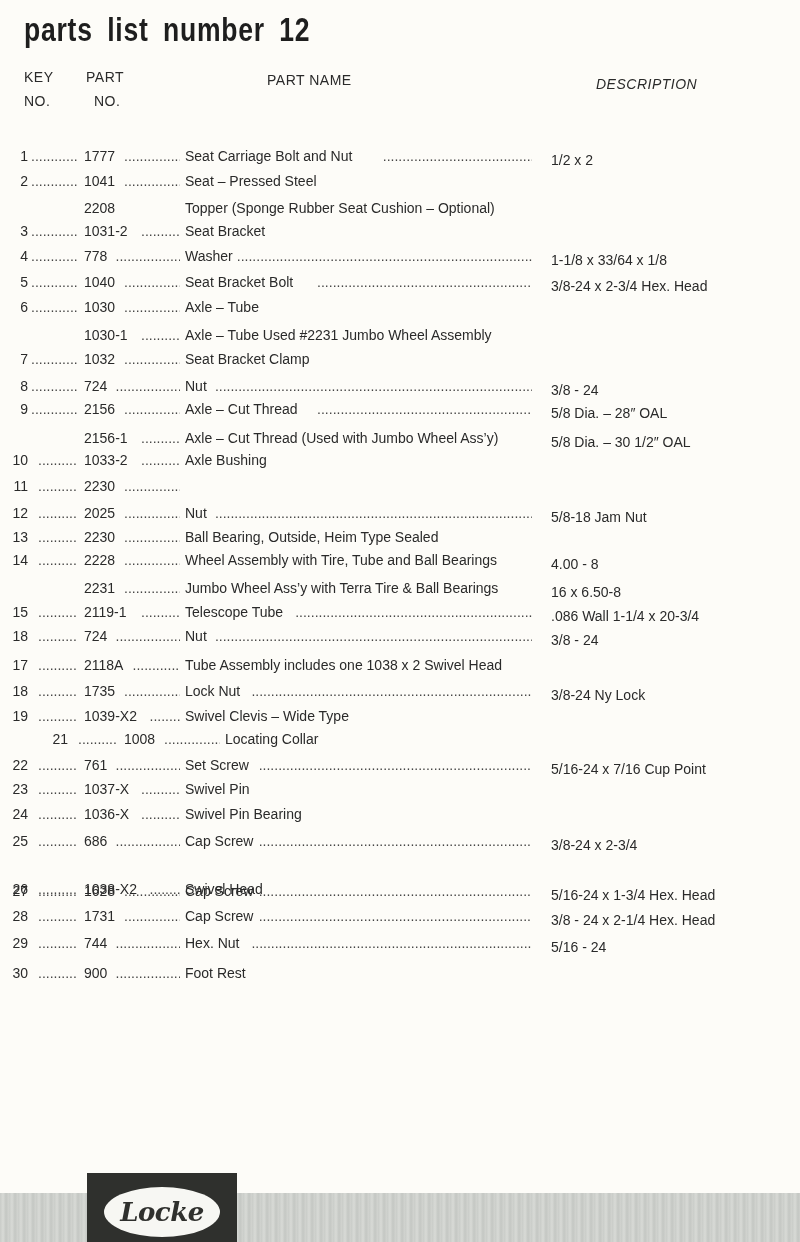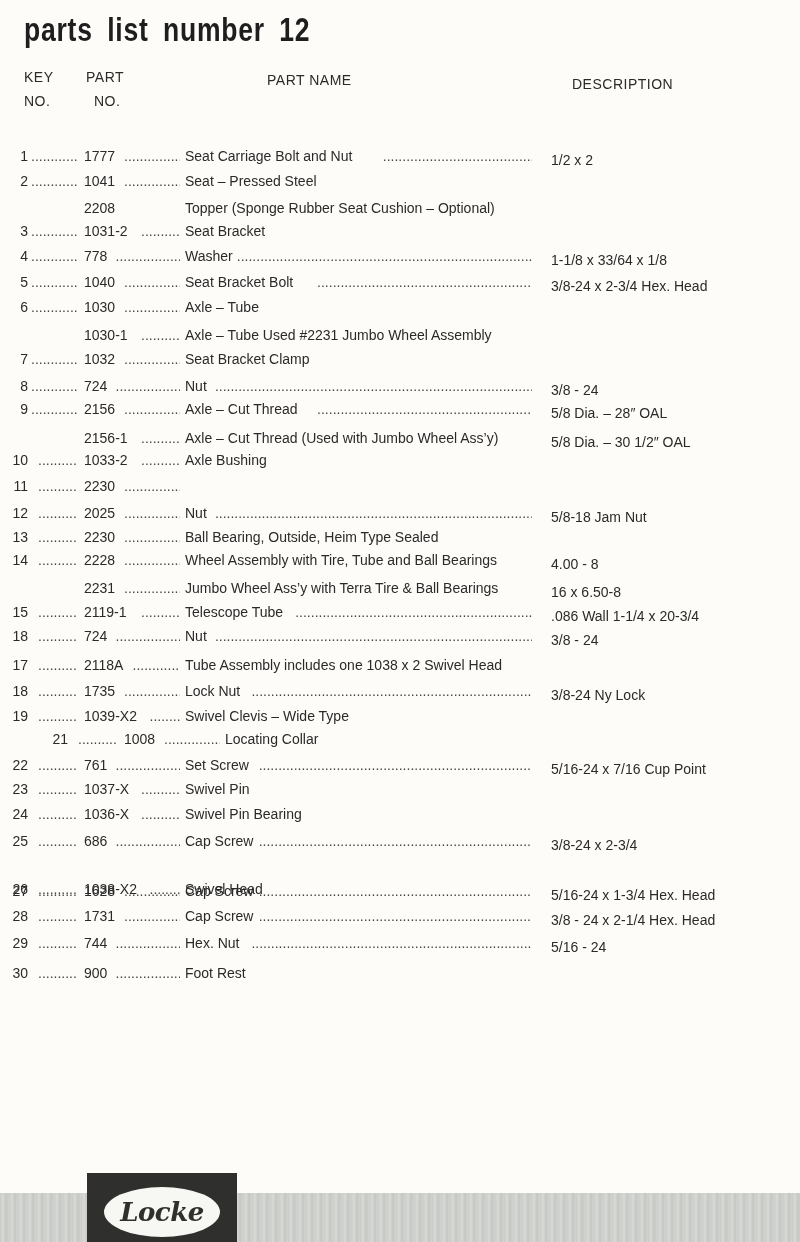--- a/index.html
+++ b/index.html
@@ -126,21 +126,21 @@
 
 <div class="hdr" style="left:24px;top:69px;">
   <div>KEY</div>
   <div style="margin-top:8px;">NO.</div>
 </div>
 <div class="hdr" style="left:86px;top:69px;">
   <div>PART</div>
   <div style="margin-top:8px;margin-left:8px;">NO.</div>
 </div>
 <div class="hdr" style="left:267px;top:72px;">PART NAME</div>
-<div class="hdr" style="left:572px;top:76px;">DESCRIPTION</div>
+<div class="hdr" style="left:596px;top:76px;font-style:italic;">DESCRIPTION</div>
 
 <div id="rows">
     <div class="row" style="top: 146px;">
       <span class="key">1</span>
       <span class="lead1 dots" style="left: 31px; width: 47px;"></span>
       <span class="part">1777</span>
       <span class="lead2 dots" style="left: 124px; width: 56px;"></span>
       <span class="name">Seat Carriage Bolt and Nut</span>
       <span class="lead3 dots" style="left: 382.8px; width: 149.2px;"></span>
       <span class="desc" style="top: 4px;">1/2 x 2</span>

